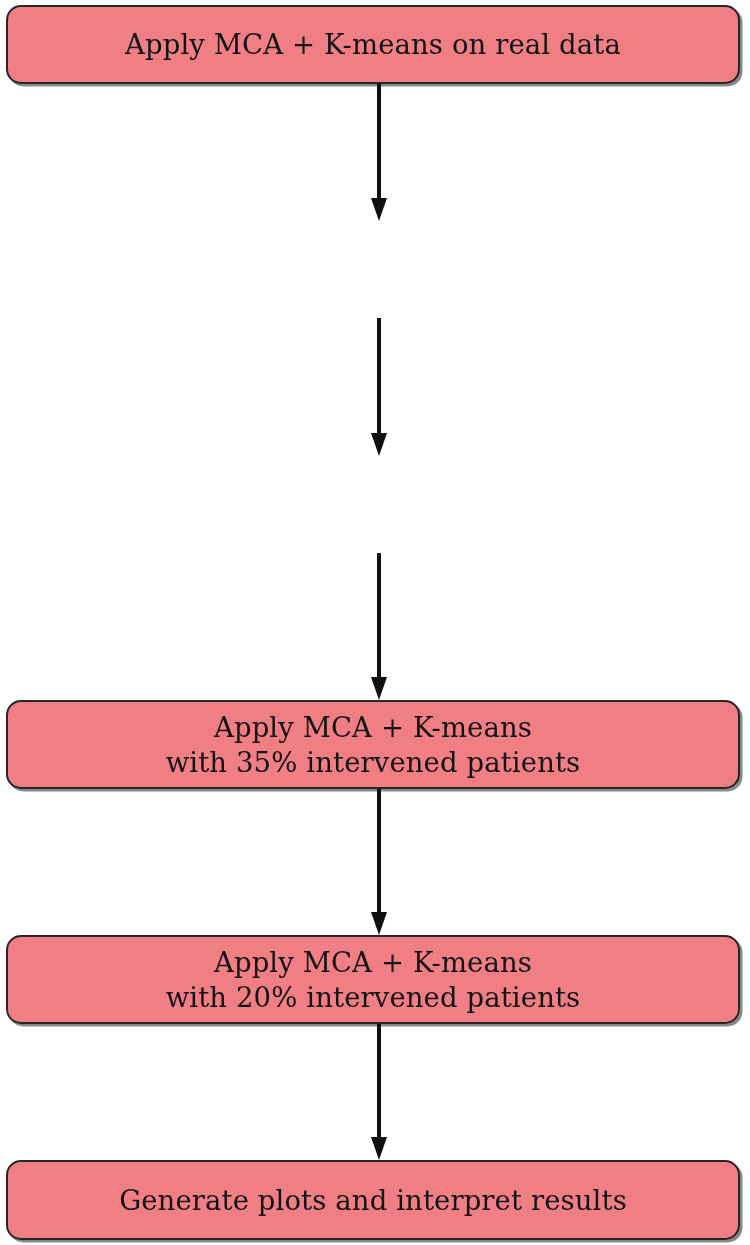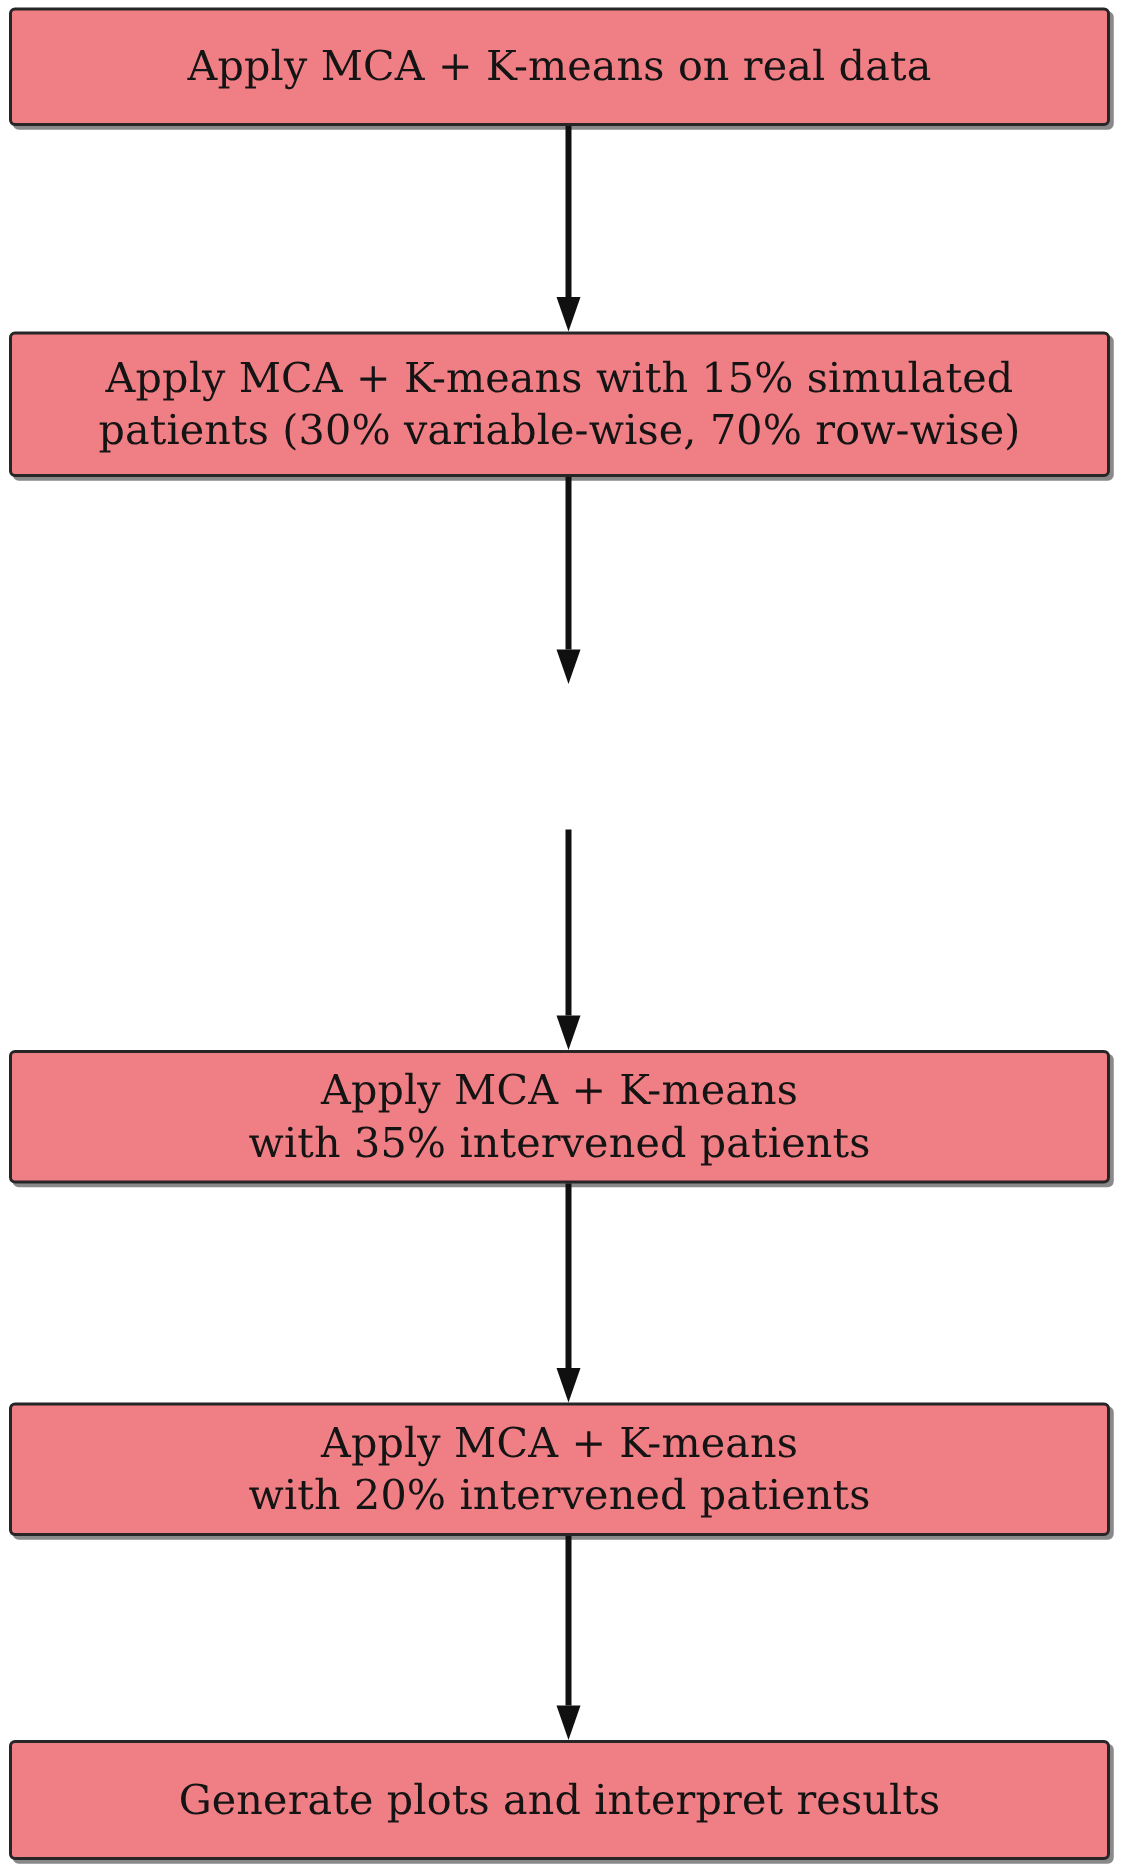--- a/index.html
+++ b/index.html
@@ -21,21 +21,21 @@
     background: #ffffff;
   }
 
   .node {
     position: absolute;
     left: 6px;
     width: 734px;
     box-sizing: border-box;
     background: #f07f85;
     border: 2px solid #262626;
-    border-radius: 4px;
+    border-radius: 15px;
     box-shadow: 2.5px 2.5px 0 rgba(40, 40, 40, 0.55);
     display: flex;
     align-items: center;
     justify-content: center;
     text-align: center;
   }
 
   .node-label {
     display: block;
     color: #141414;
@@ -104,24 +104,20 @@
 
   <div class="node node-1">
     <span class="node-label">Apply MCA + K-means on real data</span>
   </div>
 
   <div class="connector conn-1">
     <div class="shaft"></div>
     <div class="head"></div>
   </div>
 
-  <div class="node node-2">
-    <span class="node-label">Apply MCA + K-means with 15% simulated
-patients (30% variable-wise, 70% row-wise)</span>
-  </div>
 
   <div class="connector conn-2">
     <div class="shaft"></div>
     <div class="head"></div>
   </div>
 
 
   <div class="connector conn-3">
     <div class="shaft"></div>
     <div class="head"></div>

